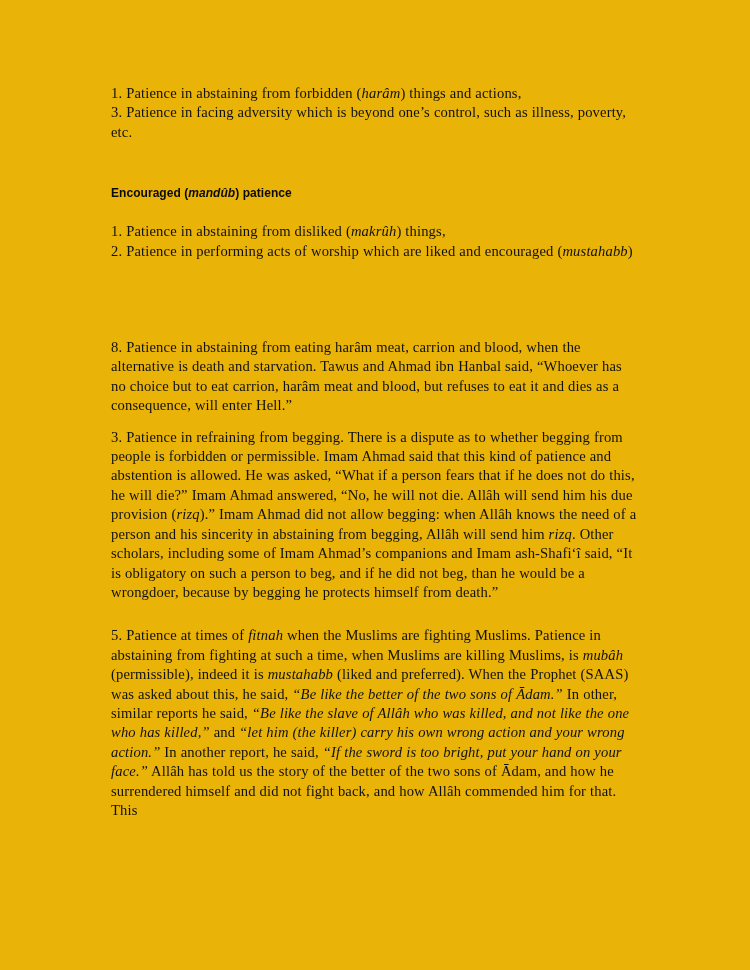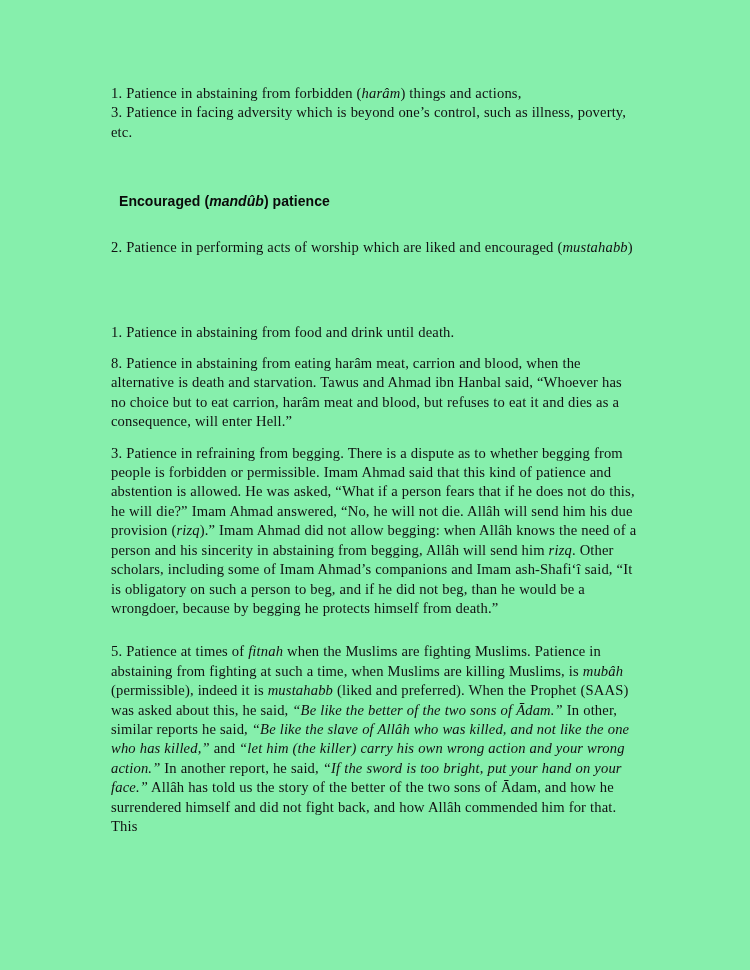--- a/index.html
+++ b/index.html
@@ -14,21 +14,21 @@
     color: #0d0d0d;
     overflow: hidden;
     position: relative;
   }
   #page {
     position: absolute;
     left: 0;
     top: 0;
     width: 750px;
     height: 970px;
-    background: #86efac;
+    background: #eab308;
   }
   #content {
     position: absolute;
     left: 111px;
     top: 84px;
     width: 528px;
   }
   .para {
     font-size: 14.6px;
     line-height: 19.4px;
@@ -39,24 +39,24 @@
     color: #111111;
   }
   .list-block .para {
     margin: 0;
   }
   .gap-md { height: 12px; }
   .gap-heading-before { height: 44px; }
   .gap-heading-after { height: 21px; }
   .heading {
     font-family: "Liberation Sans", "DejaVu Sans", sans-serif;
-    font-size: 14px;
+    font-size: 12px;
     font-weight: bold;
     line-height: 15px;
-    margin: 8px;
+    margin: 0;
     color: #0a0a0a;
     letter-spacing: 0.004em;
   }
   .heading i {
     font-style: italic;
   }
   i.tr {
     font-style: italic;
   }
 </style>
@@ -71,29 +71,29 @@
       <p class="para"><span>3. Patience in facing adversity which is beyond one’s control, such as illness, poverty, etc.</span></p>
     </div>
 
     <div class="gap-heading-before"></div>
 
     <h3 class="heading"><span>Encouraged (</span><i>mandûb</i><span>) patience</span></h3>
 
     <div class="gap-heading-after"></div>
 
     <div class="list-block">
+      <p class="para"><span>1. Patience in abstaining from disliked (</span><i class="tr">makrûh</i><span>) things,</span></p>
       <p class="para"><span>2. Patience in performing acts of worship which are liked and encouraged (</span><i class="tr">mustahabb</i><span>)</span></p>
     </div>
 
     <div class="gap-heading-before"></div>
 
 
     <div class="gap-heading-after"></div>
 
-    <p class="para"><span>1. Patience in abstaining from food and drink until death.</span></p>
     <div class="gap-md"></div>
 
     <p class="para"><span>8. Patience in abstaining from eating harâm meat, carrion and blood, when the alternative is death and starvation. Tawus and Ahmad ibn Hanbal said, “Whoever has no choice but to eat carrion, harâm meat and blood, but refuses to eat it and dies as a consequence, will enter Hell.”</span></p>
     <div class="gap-md"></div>
 
     <p class="para"><span>3. Patience in refraining from begging. There is a dispute as to whether begging from people is forbidden or permissible. Imam Ahmad said that this kind of patience and abstention is allowed. He was asked, “What if a person fears that if he does not do this, he will die?” Imam Ahmad answered, “No, he will not die. Allâh will send him his due provision (</span><i class="tr">rizq</i><span>).” Imam Ahmad did not allow begging: when Allâh knows the need of a person and his sincerity in abstaining from begging, Allâh will send him </span><i class="tr">rizq</i><span>. Other scholars, including some of Imam Ahmad’s companions and Imam ash-Shafi‘î said, “It is obligatory on such a person to beg, and if he did not beg, than he would be a wrongdoer, because by begging he protects himself from death.”</span></p>
     <div class="gap-md"></div>
 
     <div class="gap-md"></div>
 

